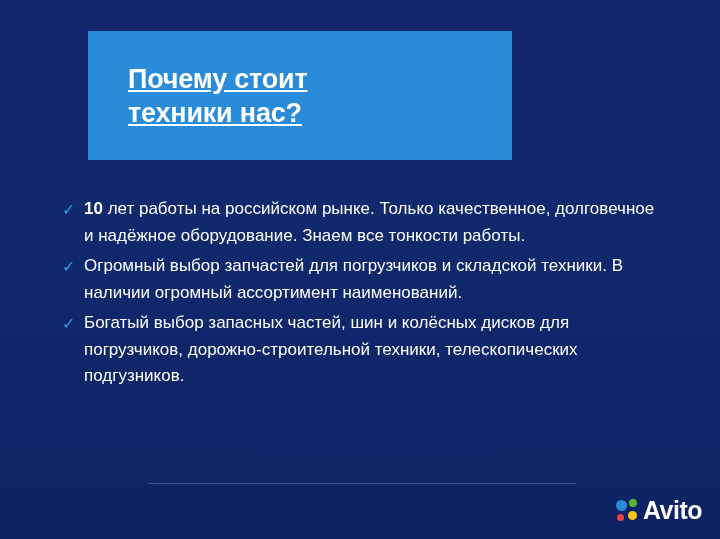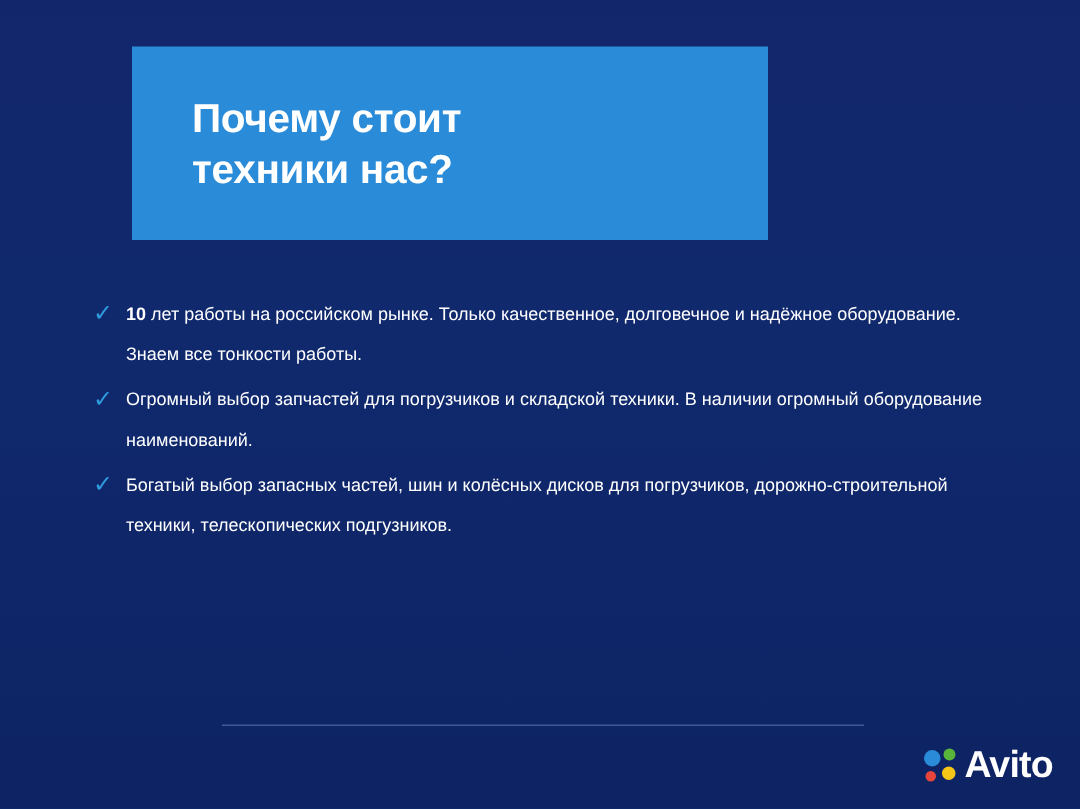--- a/index.html
+++ b/index.html
@@ -33,20 +33,21 @@
     padding-left: 40px;
     box-sizing: border-box;
   }
   .title-line {
     color: #ffffff;
     font-size: 27px;
     font-weight: bold;
     line-height: 34px;
     letter-spacing: -0.2px;
     white-space: nowrap;
+    text-decoration: underline;
   }
   .bullets {
     position: absolute;
     left: 62px;
     top: 196px;
     width: 600px;
   }
   .bullet {
     display: flex;
     align-items: flex-start;
@@ -56,21 +57,21 @@
     color: #2f9bdc;
     font-size: 16px;
     line-height: 26px;
     width: 22px;
     flex: 0 0 22px;
     text-align: left;
     padding-top: 1px;
   }
   .btext {
     color: #ffffff;
-    font-size: 12px;
+    font-size: 17px;
     line-height: 26.5px;
     flex: 1;
   }
   .btext b {
     font-weight: bold;
   }
   .divider {
     position: absolute;
     left: 148px;
     top: 483px;
@@ -120,21 +121,21 @@
 
   <div class="bullets">
 
     <div class="bullet">
       <span class="check">✓</span>
       <span class="btext"><b>10</b><span> лет работы на российском рынке. Только качественное, долговечное и надёжное оборудование. Знаем все тонкости работы.</span></span>
     </div>
 
     <div class="bullet">
       <span class="check">✓</span>
-      <span class="btext"><span>Огромный выбор запчастей для погрузчиков и складской техники. В наличии огромный оборудование наименований.</span></span>
+      <span class="btext"><span>Огромный выбор запчастей для погрузчиков и складской техники. В наличии огромный ассортимент наименований.</span></span>
     </div>
 
     <div class="bullet">
       <span class="check">✓</span>
       <span class="btext"><span>Богатый выбор запасных частей, шин и колёсных дисков для погрузчиков, дорожно-строительной техники, телескопических подгузников.</span></span>
     </div>
 
   </div>
 
   <div class="divider"></div>

